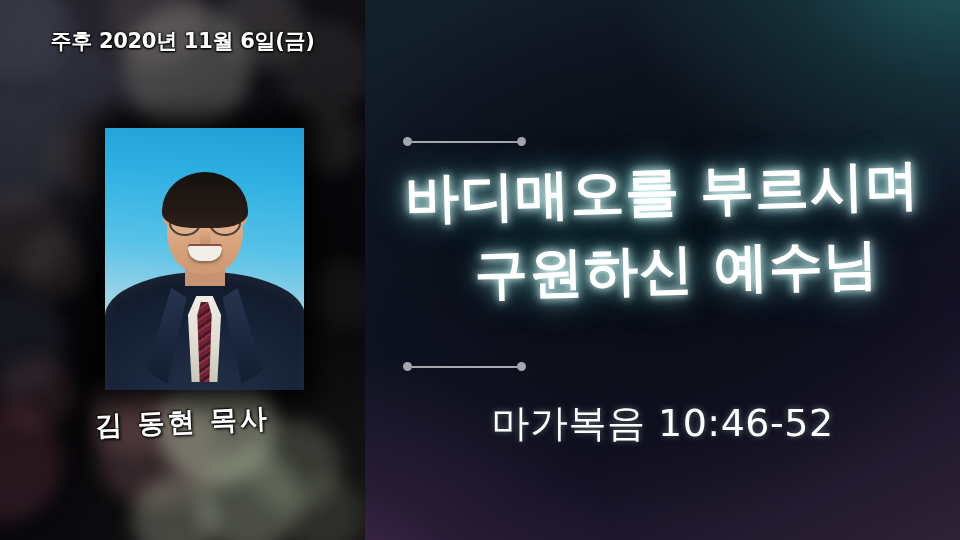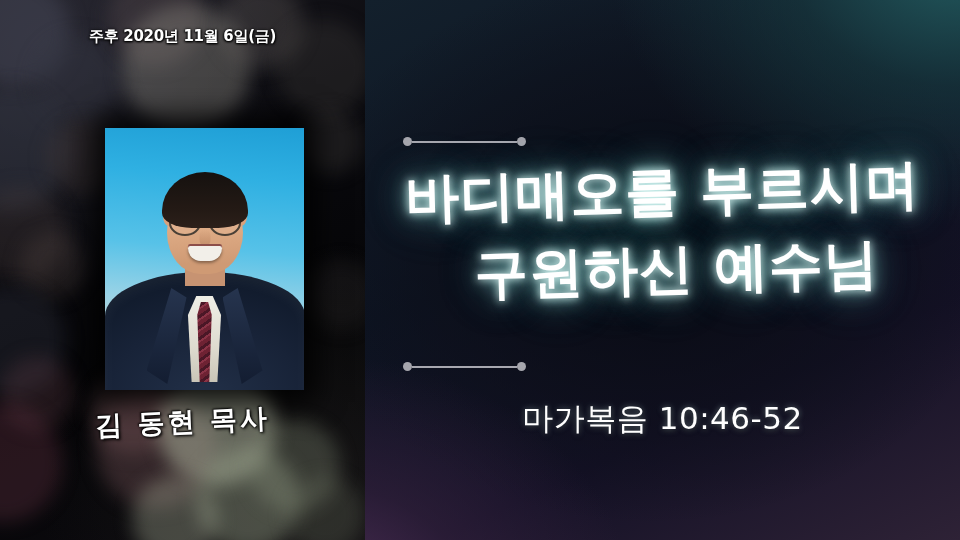--- a/index.html
+++ b/index.html
@@ -136,21 +136,21 @@
       -1px -1px 2px rgba(0,0,0,0.8);
   }
 
   
   #date-text {
     position: absolute;
     left: 0; top: 27px;
     width: 365px;
     text-align: center;
     font-family: "DejaVu Sans", "Liberation Sans", sans-serif;
-    font-size: 15px;
+    font-size: 21px;
     font-weight: bold;
     color: #ffffff;
     letter-spacing: -0.3px;
     text-shadow:
       0 0 3px rgba(0,0,0,0.9),
       1px 1px 2px rgba(0,0,0,0.9),
       -1px 1px 2px rgba(0,0,0,0.7);
     z-index: 8;
   }
 
@@ -212,21 +212,21 @@
     margin-top: 24px;
     transform: rotate(-1.6deg) translateX(14px);
   }
 
   #scripture-ref {
     position: absolute;
     left: 365px; top: 398px;
     width: 595px;
     text-align: center;
     font-family: "DejaVu Sans", "Liberation Sans", sans-serif;
-    font-size: 31px;
+    font-size: 38px;
     font-weight: 500;
     color: #ffffff;
     letter-spacing: 0.5px;
     text-shadow: 0 0 6px rgba(210,245,245,0.45), 0 2px 5px rgba(0,0,0,0.6);
   }
 </style>
 </head>
 <body>
 
 <div id="slide">

